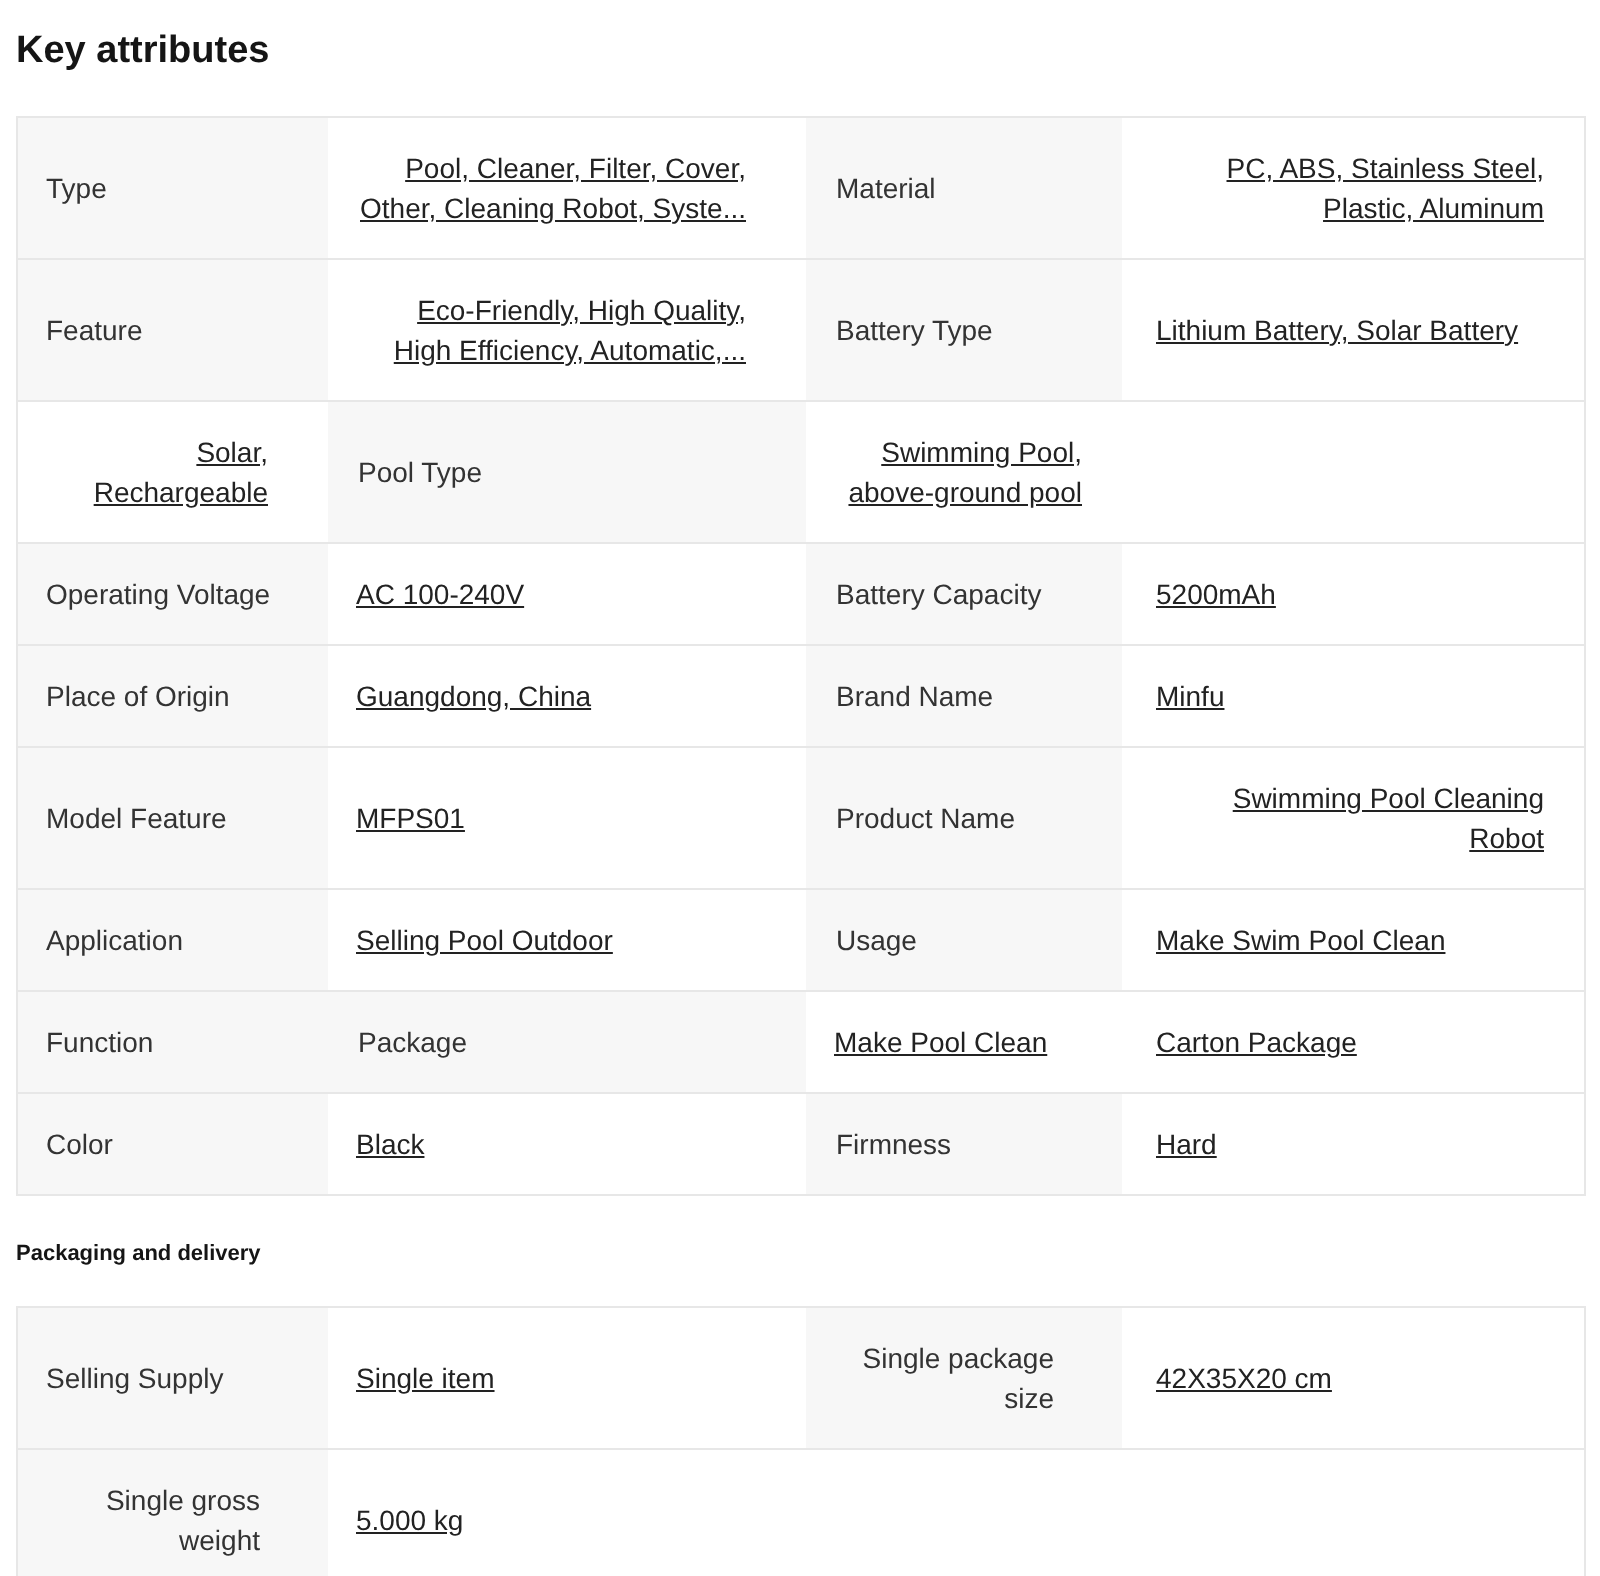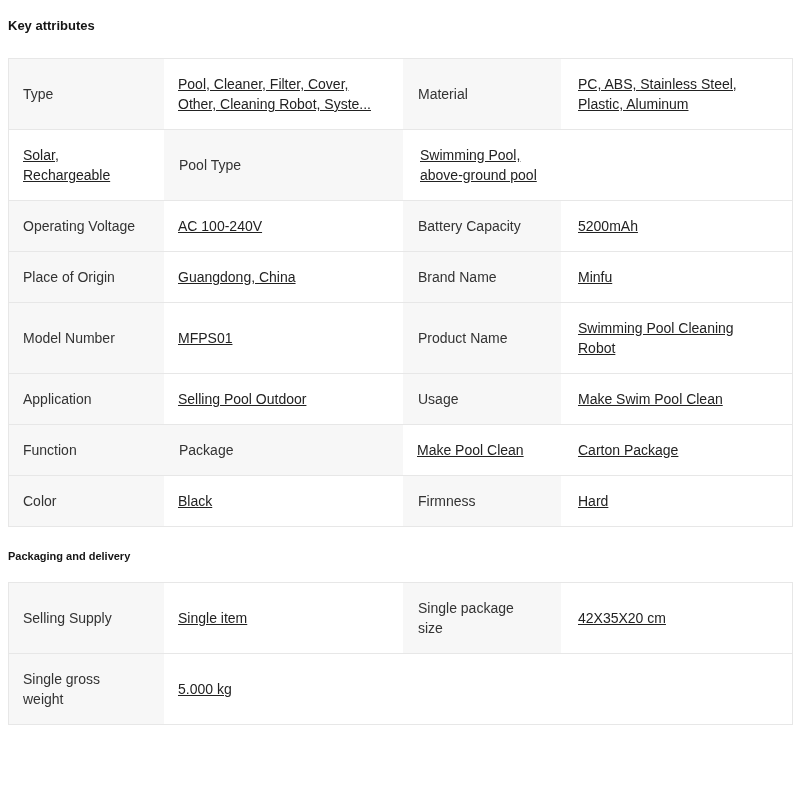--- a/index.html
+++ b/index.html
@@ -13,30 +13,31 @@
     width: 800px;
     box-sizing: border-box;
     padding: 14px 7px 10px 8px;
   }
   .section-title {
     font-weight: 700;
     color: #151515;
     margin: 0 0 20px 0;
     line-height: 24px;
   }
-  .section-title.lg { font-size: 13px; }
+  .section-title.lg { font-size: 19px; }
   .section-title.md { font-size: 11px; margin: 17px 0 14px 0; }
   .attr-table {
     border: 1px solid #e7e7e7;
     width: 100%;
     box-sizing: border-box;
   }
   .attr-row {
     display: grid;
     grid-template-columns: 155px 239px 158px 1fr;
+    text-align: right;
   }
   .attr-row + .attr-row { border-top: 1px solid #e7e7e7; }
   .cell {
     display: flex;
     align-items: center;
     font-size: 14px;
     line-height: 20px;
     box-sizing: border-box;
     color: #222222;
   }
@@ -63,38 +64,44 @@
   <h2 class="section-title lg">Key attributes</h2>
 
   <div class="attr-table" id="key-attributes-table">
       <div class="attr-row">
     <div class="cell label c1">Type</div>
     <div class="cell value c1">Pool, Cleaner, Filter, Cover, Other, Cleaning Robot, Syste...</div>
     <div class="cell label c2">Material</div>
     <div class="cell value c2">PC, ABS, Stainless Steel, Plastic, Aluminum</div>
   </div>
       <div class="attr-row">
+    <div class="cell label c1">Feature</div>
+    <div class="cell value c1">Eco-Friendly, High Quality, High Efficiency, Automatic,...</div>
+    <div class="cell label c2">Battery Type</div>
+    <div class="cell value c2">Lithium Battery, Solar Battery</div>
+  </div>
+      <div class="attr-row">
     <div class="cell value c1">Solar, Rechargeable</div>
     <div class="cell label c2">Pool Type</div>
     <div class="cell value c2">Swimming Pool, above-ground pool</div>
   </div>
       <div class="attr-row">
     <div class="cell label c1">Operating Voltage</div>
     <div class="cell value c1">AC 100-240V</div>
     <div class="cell label c2">Battery Capacity</div>
     <div class="cell value c2">5200mAh</div>
   </div>
       <div class="attr-row">
     <div class="cell label c1">Place of Origin</div>
     <div class="cell value c1">Guangdong, China</div>
     <div class="cell label c2">Brand Name</div>
     <div class="cell value c2">Minfu</div>
   </div>
       <div class="attr-row">
-    <div class="cell label c1">Model Number</div>
+    <div class="cell label c1">Model Feature</div>
     <div class="cell value c1">MFPS01</div>
     <div class="cell label c2">Product Name</div>
     <div class="cell value c2">Swimming Pool Cleaning Robot</div>
   </div>
       <div class="attr-row">
     <div class="cell label c1">Application</div>
     <div class="cell value c1">Selling Pool Outdoor</div>
     <div class="cell label c2">Usage</div>
     <div class="cell value c2">Make Swim Pool Clean</div>
   </div>

